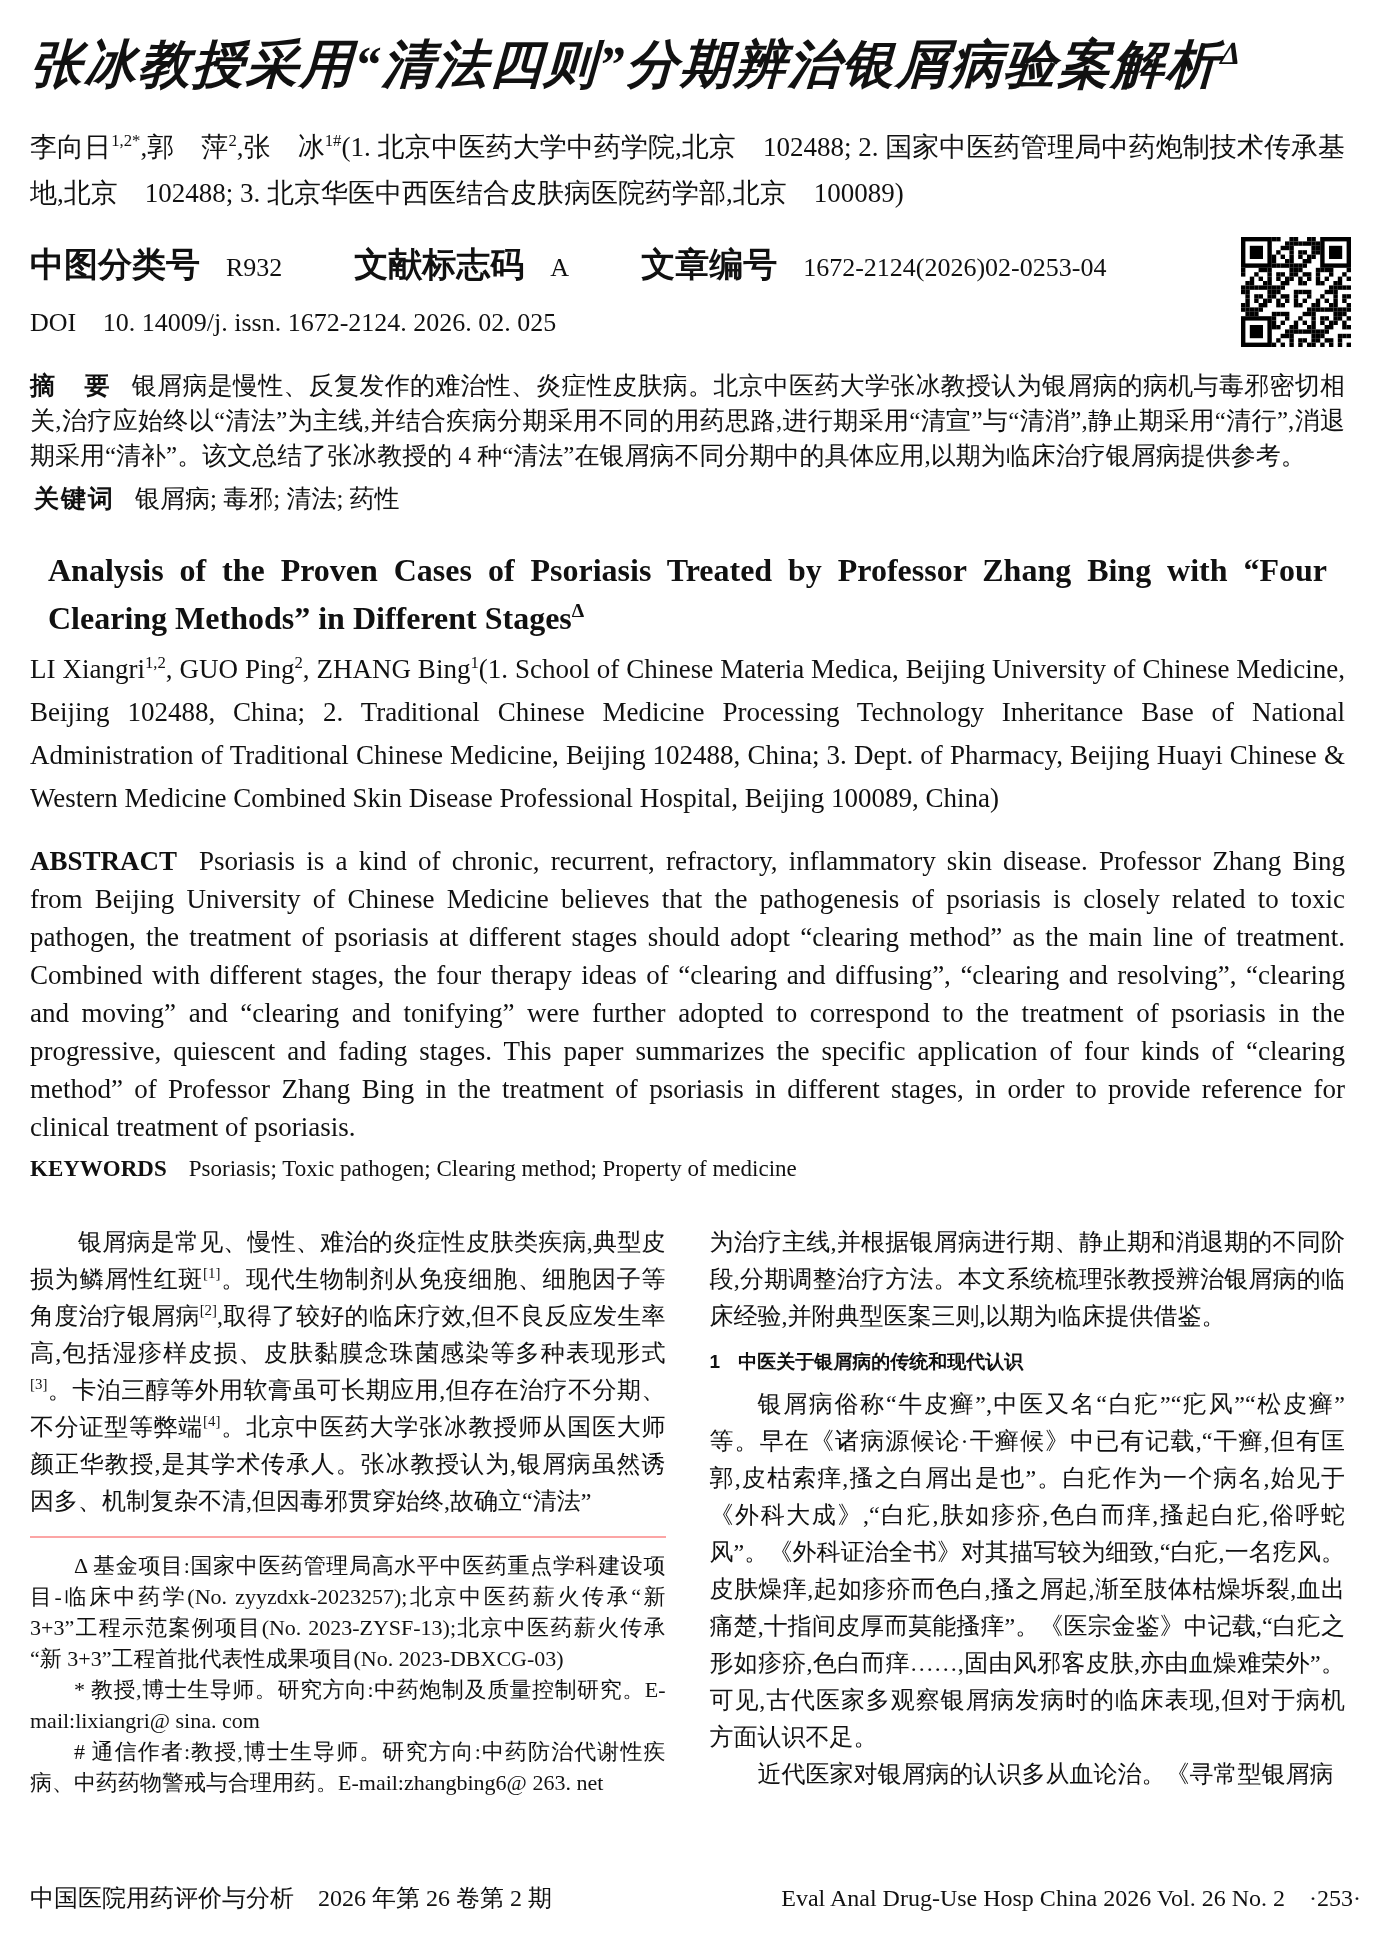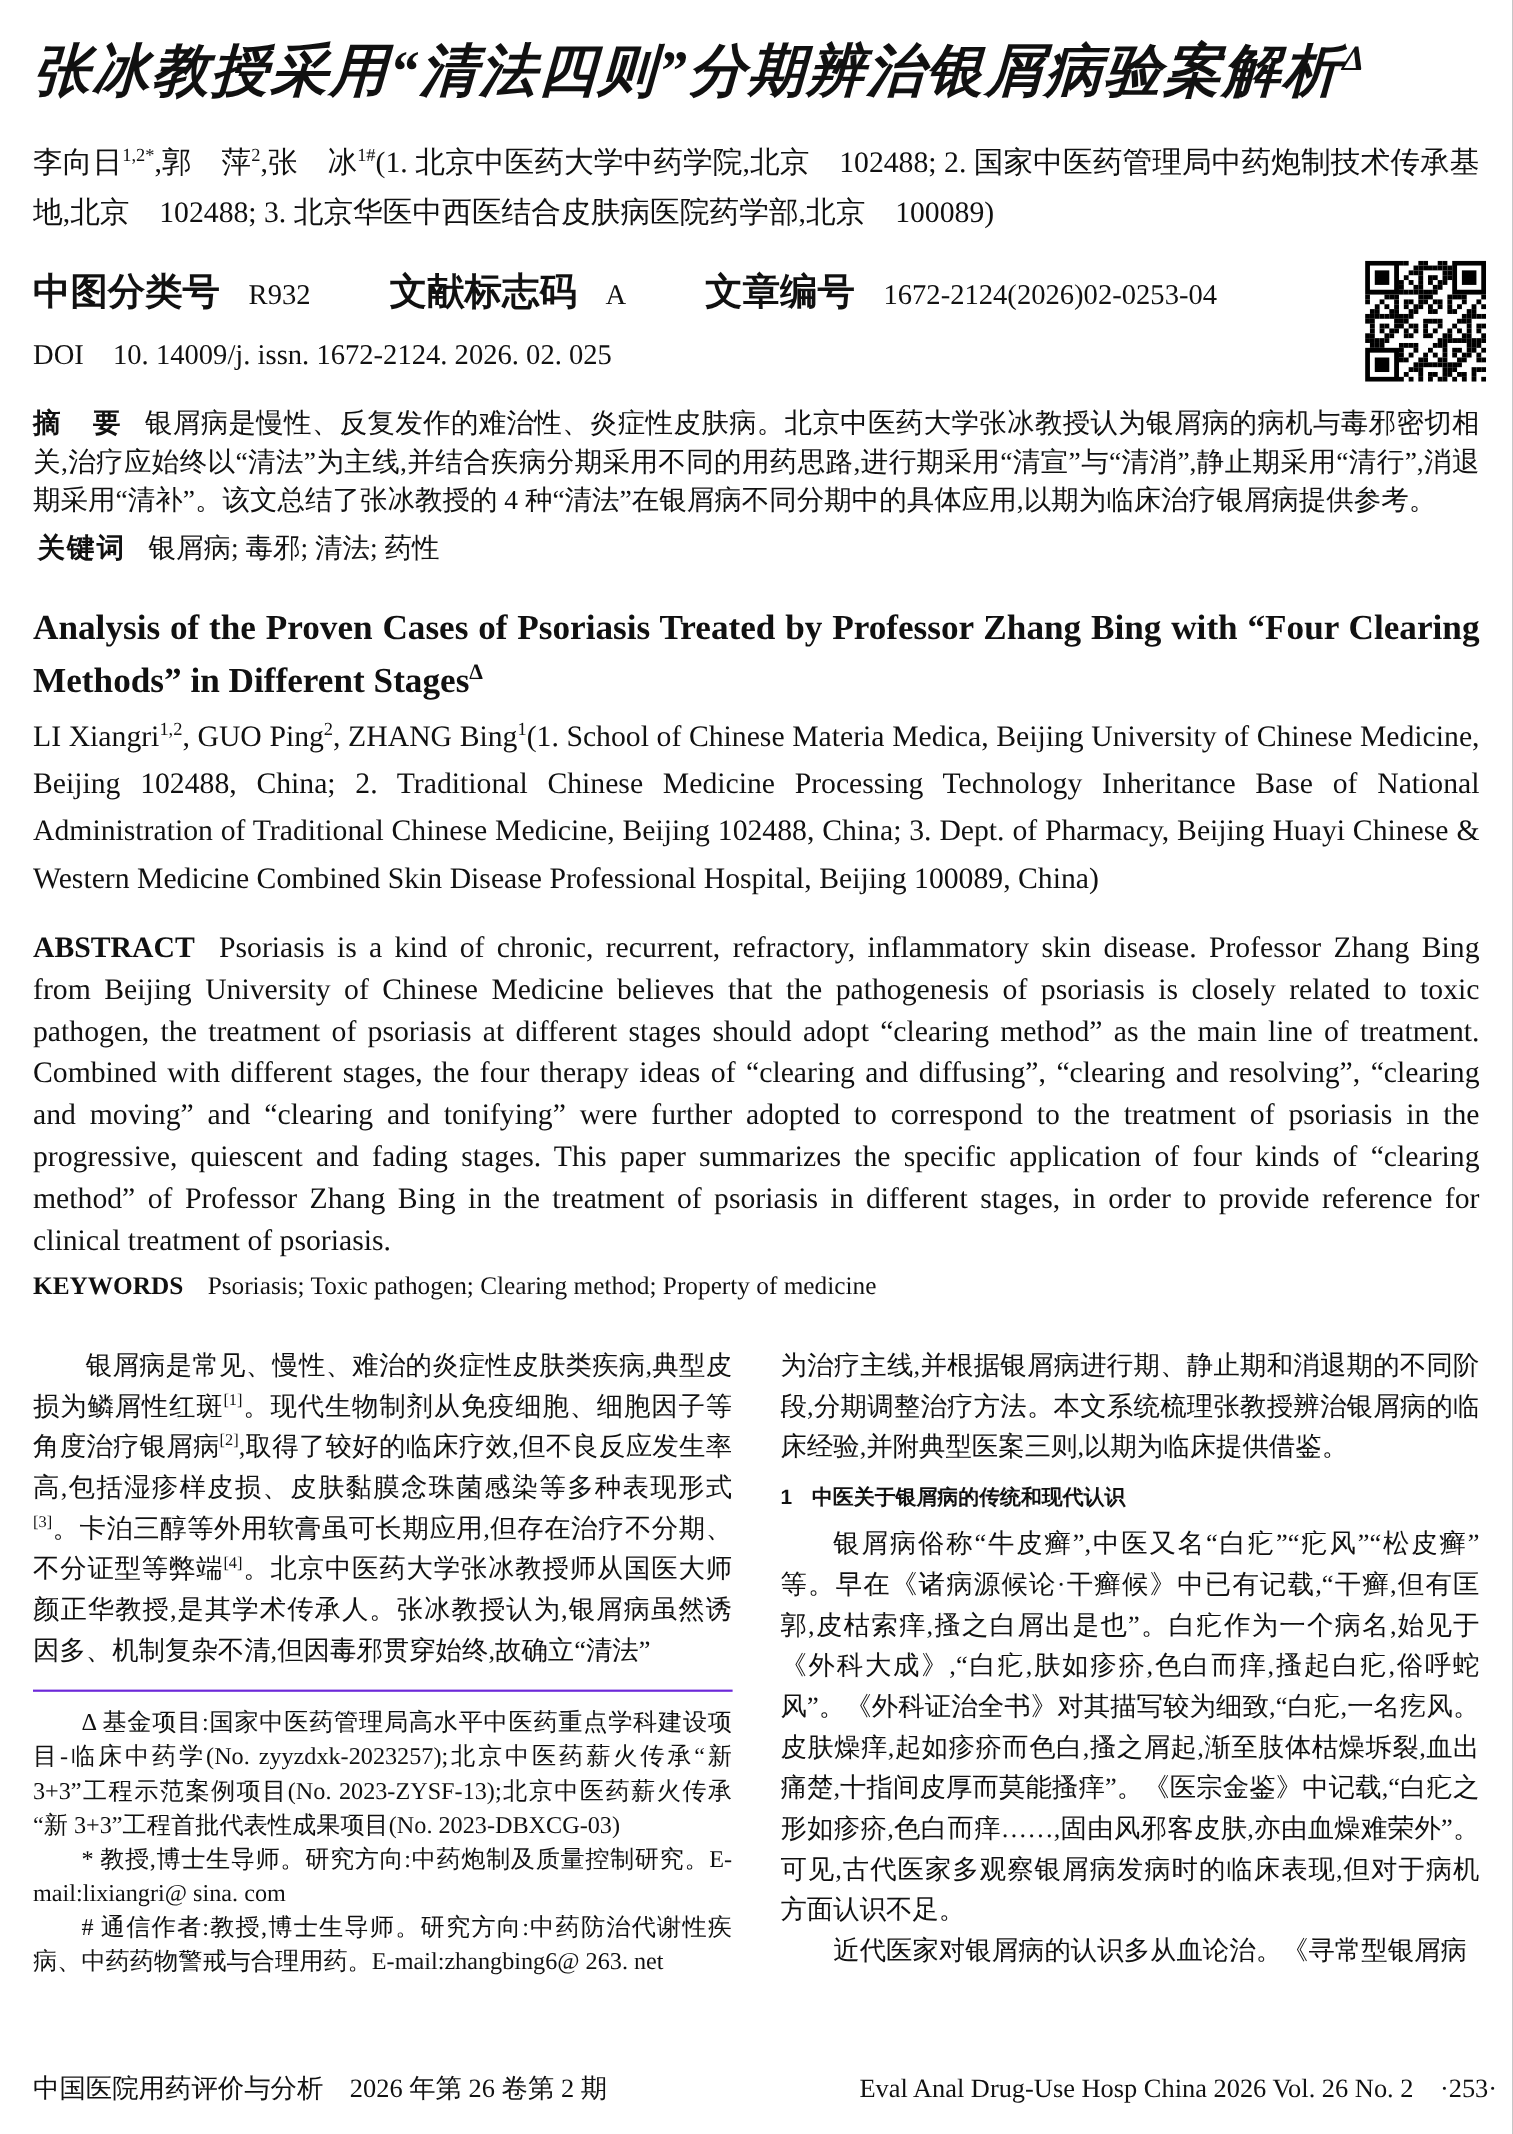--- a/index.html
+++ b/index.html
@@ -27,37 +27,37 @@
   .meta-row{display:flex;align-items:baseline;font-size:26px;margin-top:26px;}
   .meta-group{margin-right:72px;white-space:nowrap;}
   .meta-label{margin-right:26px;font-size:34px;}
   .doi-row{font-size:26px;margin-top:20px;}
   .doi-label{margin-right:20px;text-align:right;}
 
   .abstract-cn{font-size:25px;line-height:35px;text-align:justify;margin:30px 0 0;}
   .cn-lbl{margin-right:20px;font-size:25px;letter-spacing:2px;}
   .keywords-cn{font-size:25px;line-height:35px;margin:8px 4px 0;}
 
-  .title-en{font-size:32px;line-height:48px;font-weight:bold;margin:30px 0 0;text-align:justify;}
+  .title-en{font-size:32px;line-height:48px;font-weight:bold;margin:30px 18px 0;text-align:justify;}
   .authors-en{font-size:27px;line-height:43px;margin:6px 0 0;text-align:justify;}
   .abstract-en{font-size:27px;line-height:38px;margin:22px 0 0;text-align:justify;}
   .en-lbl{margin-right:22px;}
   .keywords-en{font-size:23px;line-height:38px;margin:4px 0 0;}
 
   .columns{display:flex;gap:44px;margin-top:36px;}
   .col{flex:1;min-width:0;font-size:24px;line-height:37px;text-align:justify;}
   .body-para{margin:0;}
   .indent{text-indent:2em;}
   .sec-heading{
     font-family:"Liberation Sans","DejaVu Sans",sans-serif;
     font-weight:bold;font-size:19px;line-height:37px;
     margin:8px 0 6px;text-align:left;
   }
   .sec-num{margin-right:0.95em;}
-  .footnotes{border-top:2px solid #6d28d9;margin-top:16px;padding-top:12px;}
+  .footnotes{border-top:2px solid #fca5a5;margin-top:16px;padding-top:12px;}
   .fn{font-size:22px;line-height:31px;margin:0;text-indent:2em;text-align:justify;}
 
   .qr{position:absolute;top:237px;right:24px;width:110px;height:110px;}
 
   .footer{
     position:absolute;left:30px;right:14px;bottom:26px;
     display:flex;justify-content:space-between;align-items:baseline;
     font-size:24px;
   }
 </style>

